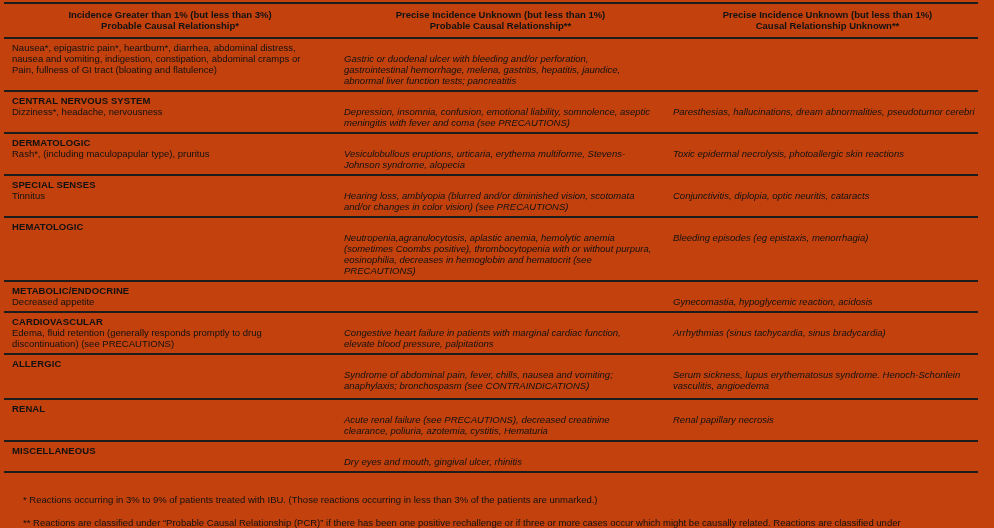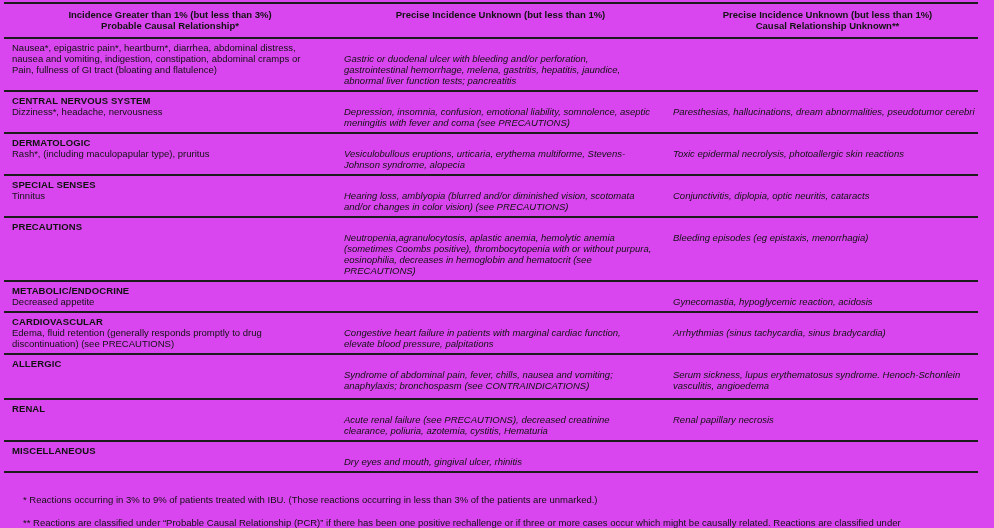--- a/index.html
+++ b/index.html
@@ -1,18 +1,18 @@
 <!DOCTYPE html>
 <html><head>
 <meta charset="utf-8">
 <style>
   html,body { margin:0; padding:0; background:#ffffff; }
   .page {
     width:994px; height:528px; box-sizing:border-box;
-    background:#d946ef; color:#121212;
+    background:#c2410c; color:#121212;
     font-family:"Liberation Sans", sans-serif;
     font-size:9.5px; line-height:11px;
     padding:2px 16px 0 4px;
     overflow:hidden;
   }
   .tbl { border-top:2px solid #1c1c1c; }
   .row { display:grid; grid-template-columns:332px 329px 325px; }
   .hdr { border-bottom:2px solid #1c1c1c; padding:5px 0 6px 0; }
   .hdr .hcell { text-align:center; font-weight:bold; padding:0 14px; }
   .section { border-bottom:2px solid #1c1c1c; padding-top:3px; box-sizing:border-box; }
@@ -45,20 +45,21 @@
 <div class="page">
   <div class="tbl">
 
     <div class="row hdr">
       <div class="hcell">
         <div>Incidence Greater than 1%  (but less than 3%)</div>
         <div>Probable Causal Relationship*</div>
       </div>
       <div class="hcell">
         <div>Precise Incidence Unknown (but less than 1%)</div>
+        <div>Probable Causal Relationship**</div>
       </div>
       <div class="hcell">
         <div>Precise Incidence Unknown (but less than 1%)</div>
         <div>Causal Relationship Unknown**</div>
       </div>
     </div>
 
     <div class="body-rows">
         <div class="row section">
           <div class="cell c1">
@@ -86,21 +87,21 @@
         <div class="row section">
           <div class="cell c1">
             <div class="sys">SPECIAL SENSES</div>
             <div class="txt">Tinnitus</div>
           </div>
           <div class="cell c2 padtop">Hearing loss, amblyopia (blurred and/or diminished vision, scotomata and/or changes in color vision) (see PRECAUTIONS)</div>
           <div class="cell c3 padtop">Conjunctivitis, diplopia, optic neuritis, cataracts</div>
         </div>
         <div class="row section">
           <div class="cell c1">
-            <div class="sys">PRECAUTIONS</div>
+            <div class="sys">HEMATOLOGIC</div>
           </div>
           <div class="cell c2 padtop">Neutropenia,agranulocytosis, aplastic anemia, hemolytic anemia (sometimes Coombs positive), thrombocytopenia with or without purpura, eosinophilia, decreases in hemoglobin and hematocrit (see PRECAUTIONS)</div>
           <div class="cell c3 padtop">Bleeding episodes (eg epistaxis, menorrhagia)</div>
         </div>
         <div class="row section">
           <div class="cell c1">
             <div class="sys">METABOLIC/ENDOCRINE</div>
             <div class="txt">Decreased appetite</div>
           </div>
           <div class="cell c2 padtop"></div>

